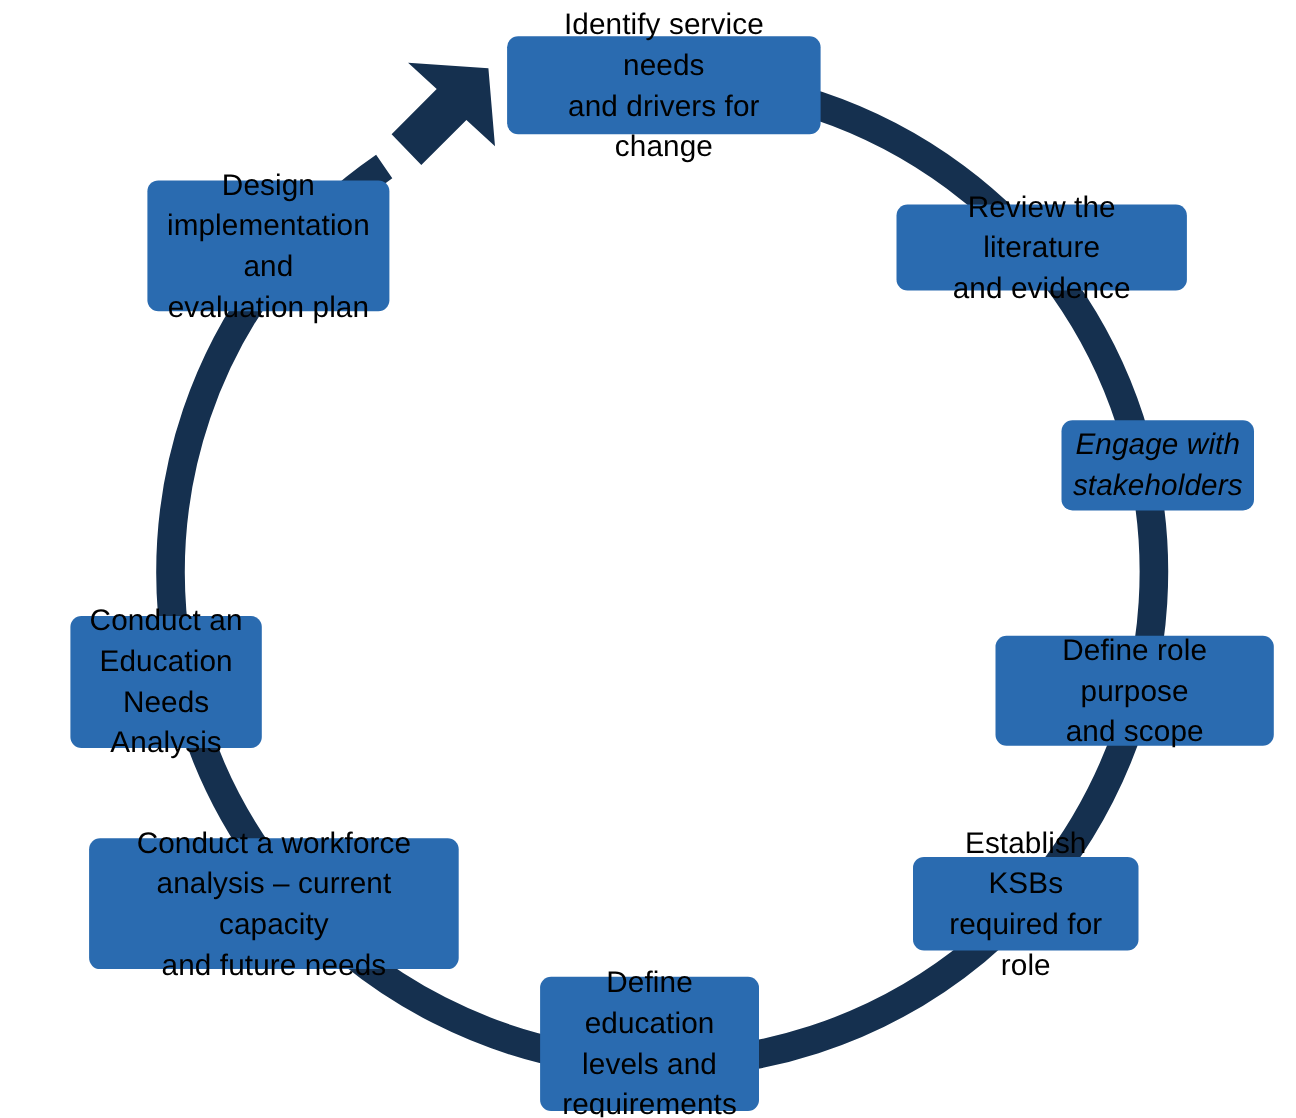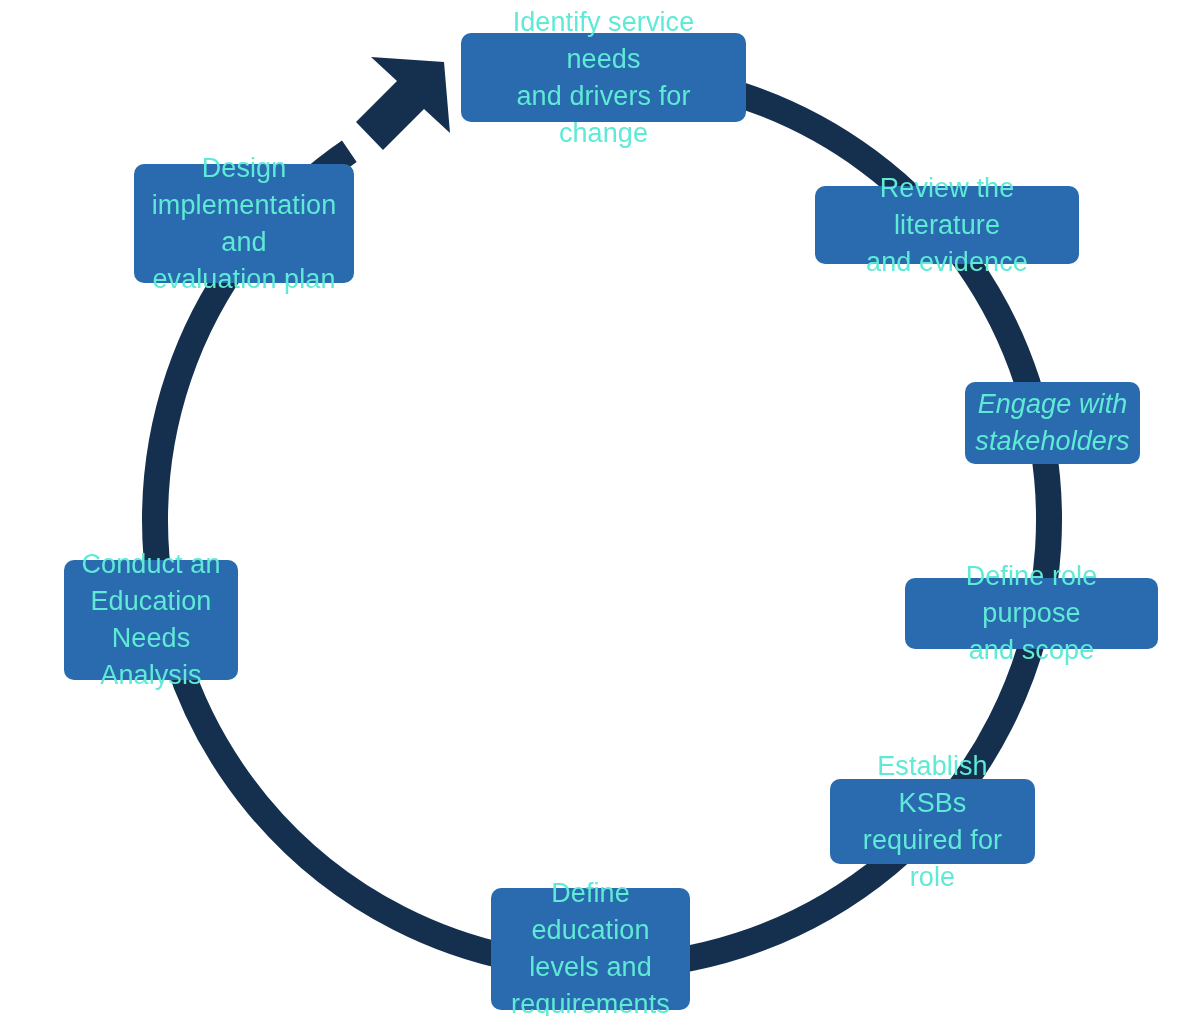--- a/index.html
+++ b/index.html
@@ -23,21 +23,21 @@
     left: 0;
     top: 0;
     width: 1178px;
     height: 1016px;
   }
   .node-box {
     position: absolute;
     box-sizing: border-box;
     background: #2A6BB0;
     border-radius: 10px;
-    color: #5eead4;
+    color: #000000;
     display: flex;
     align-items: center;
     justify-content: center;
     text-align: center;
     font-family: "Liberation Sans", sans-serif;
     font-size: 27px;
     line-height: 37px;
     letter-spacing: 0.1px;
     padding: 6px 12px;
     white-space: pre-line;
@@ -64,36 +64,41 @@
   <div class="node-box" style="left:815px; top:186px; width:264px; height:78px;">
     <span>Review the literature
 and evidence</span>
   </div>
 
   <div class="node-box" style="left:965px; top:382px; width:175px; height:82px;font-style:italic;">
     <span>Engage with
 stakeholders</span>
   </div>
 
-  <div class="node-box" style="left:905px; top:578px; width:253px; height:71px;">
+  <div class="node-box" style="left:905px; top:578px; width:253px; height:100px;">
     <span>Define role purpose
 and scope</span>
   </div>
 
   <div class="node-box" style="left:830px; top:779px; width:205px; height:85px;justify-content:center;">
     <span>Establish KSBs
 required for role</span>
   </div>
 
   <div class="node-box" style="left:491px; top:888px; width:199px; height:122px;">
     <span>Define education
 levels and
 requirements</span>
   </div>
 
+  <div class="node-box" style="left:81px; top:762px; width:336px; height:119px;">
+    <span>Conduct a workforce
+analysis – current capacity
+and future needs</span>
+  </div>
 
   <div class="node-box" style="left:64px; top:560px; width:174px; height:120px;">
     <span>Conduct an
 Education
 Needs Analysis</span>
   </div>
 
 
   <div class="node-box" style="left:134px; top:164px; width:220px; height:119px;">
     <span>Design

